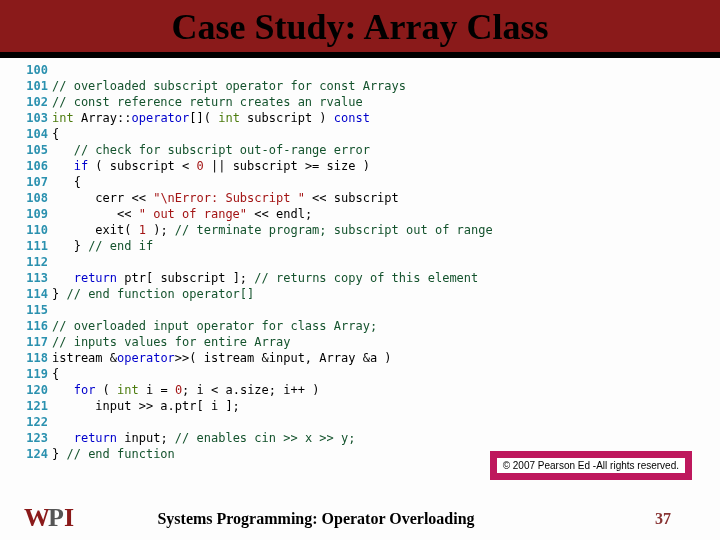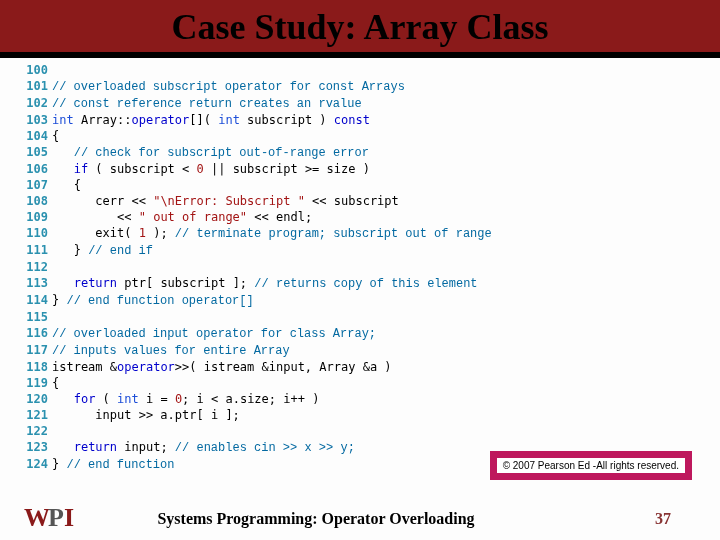--- a/index.html
+++ b/index.html
@@ -35,22 +35,22 @@
   }
   .ln {
     color: #2b91af;
     width: 30px;
     text-align: right;
     margin-right: 4px;
     flex-shrink: 0;
     font-weight: bold;
   }
   .kw { color: #0000cc; }
-  .cm { color: #0369a1; font-family: Liberation Mono, monospace; }
-  .tp { color: #1d4ed8; }
+  .cm { color: #14532d; }
+  .tp { color: #4d7c0f; }
   .str { color: #a31515; }
   .num { color: #a31515; }
   .copyright {
     position: absolute;
     right: 28px;
     bottom: 60px;
     border: 7px solid #be185d;
     font-size: 10px;
     padding: 2px 6px;
     background: #fff;

